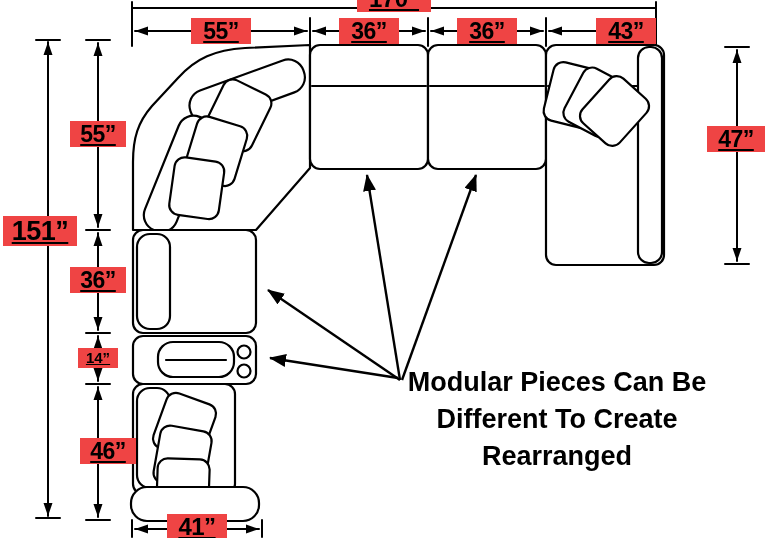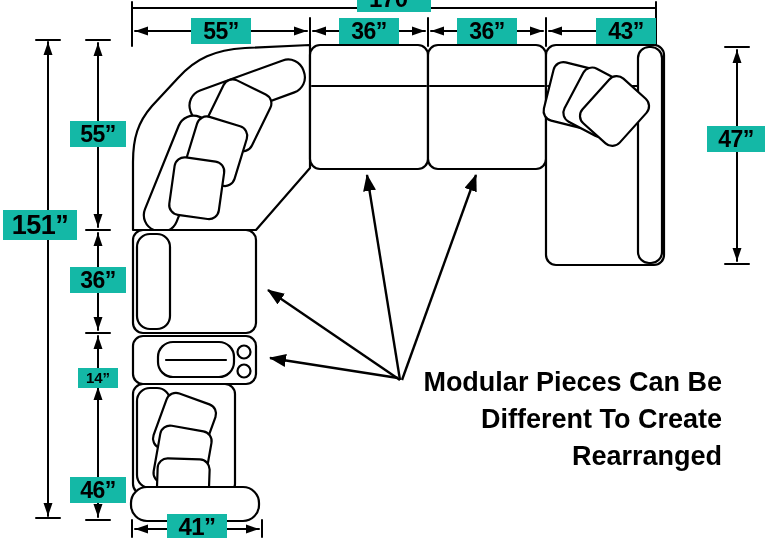--- a/index.html
+++ b/index.html
@@ -16,47 +16,48 @@
     font-family: "Liberation Sans", sans-serif;
     color: #000;
   }
   .stage svg {
     position: absolute;
     left: 0;
     top: 0;
   }
   .dim {
     position: absolute;
-    background: #14b8a6;
+    background: #ef4444;
     color: #000000;
     font-weight: bold;
     text-align: center;
     font-size: 23px;
     line-height: 26px;
     height: 26px;
     letter-spacing: -0.5px;
     white-space: nowrap;
+    text-decoration: underline;
   }
   .dim.big {
     font-size: 27px;
     line-height: 30px;
     height: 30px;
   }
   .dim.small {
     font-size: 15px;
     line-height: 20px;
     height: 20px;
     letter-spacing: 0;
   }
   .note {
     position: absolute;
     left: 392px;
     top: 364px;
     width: 330px;
-    text-align: right;
+    text-align: center;
     font-weight: bold;
     font-size: 27px;
     line-height: 37px;
     color: #000000;
   }
 </style>
 </head>
 <body>
 
 <div class="stage">
@@ -168,25 +169,25 @@
       <line x1="398" y1="378" x2="270" y2="358" marker-end="url(#pa)"></line>
     </g>
   </svg>
 
   <div class="dim" style="left:357px; top:-14px; width:74px; font-size:24px;">170”</div>
   <div class="dim" style="left:191px; top:18px; width:60px;">55”</div>
   <div class="dim" style="left:339px; top:18px; width:60px;">36”</div>
   <div class="dim" style="left:457px; top:18px; width:60px;">36”</div>
   <div class="dim" style="left:596px; top:18px; width:60px;">43”</div>
 
-  <div class="dim big" style="left:3px; top:210px; width:74px;">151”</div>
+  <div class="dim big" style="left:3px; top:216px; width:74px;">151”</div>
   <div class="dim" style="left:70px; top:121px; width:56px;">55”</div>
   <div class="dim" style="left:70px; top:267px; width:56px;">36”</div>
-  <div class="dim small" style="left:78px; top:368px; width:40px;">14”</div>
-  <div class="dim" style="left:70px; top:438px; width:56px;margin-top:39px;">46”</div>
+  <div class="dim small" style="left:78px; top:348px; width:40px;">14”</div>
+  <div class="dim" style="left:80px; top:438px; width:56px;">46”</div>
 
   <div class="dim" style="left:707px; top:126px; width:58px;">47”</div>
   <div class="dim" style="left:167px; top:514px; width:60px; font-size:24px;">41”</div>
 
   <div class="note">
     <div>Modular Pieces Can Be</div>
     <div>Different To Create</div>
     <div>Rearranged</div>
   </div>
 

